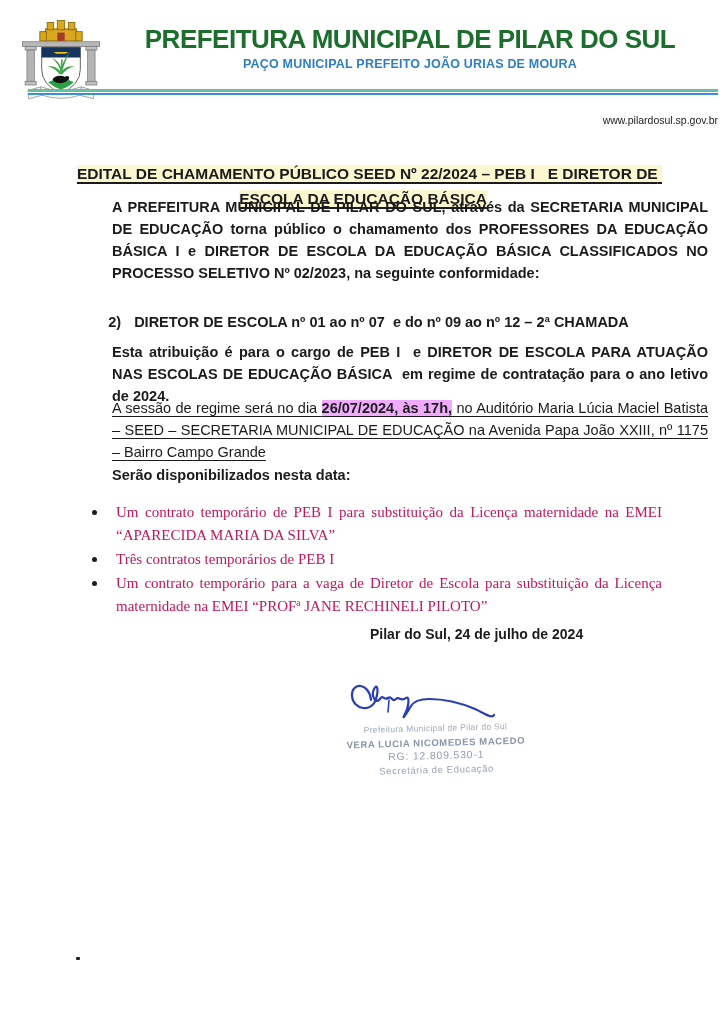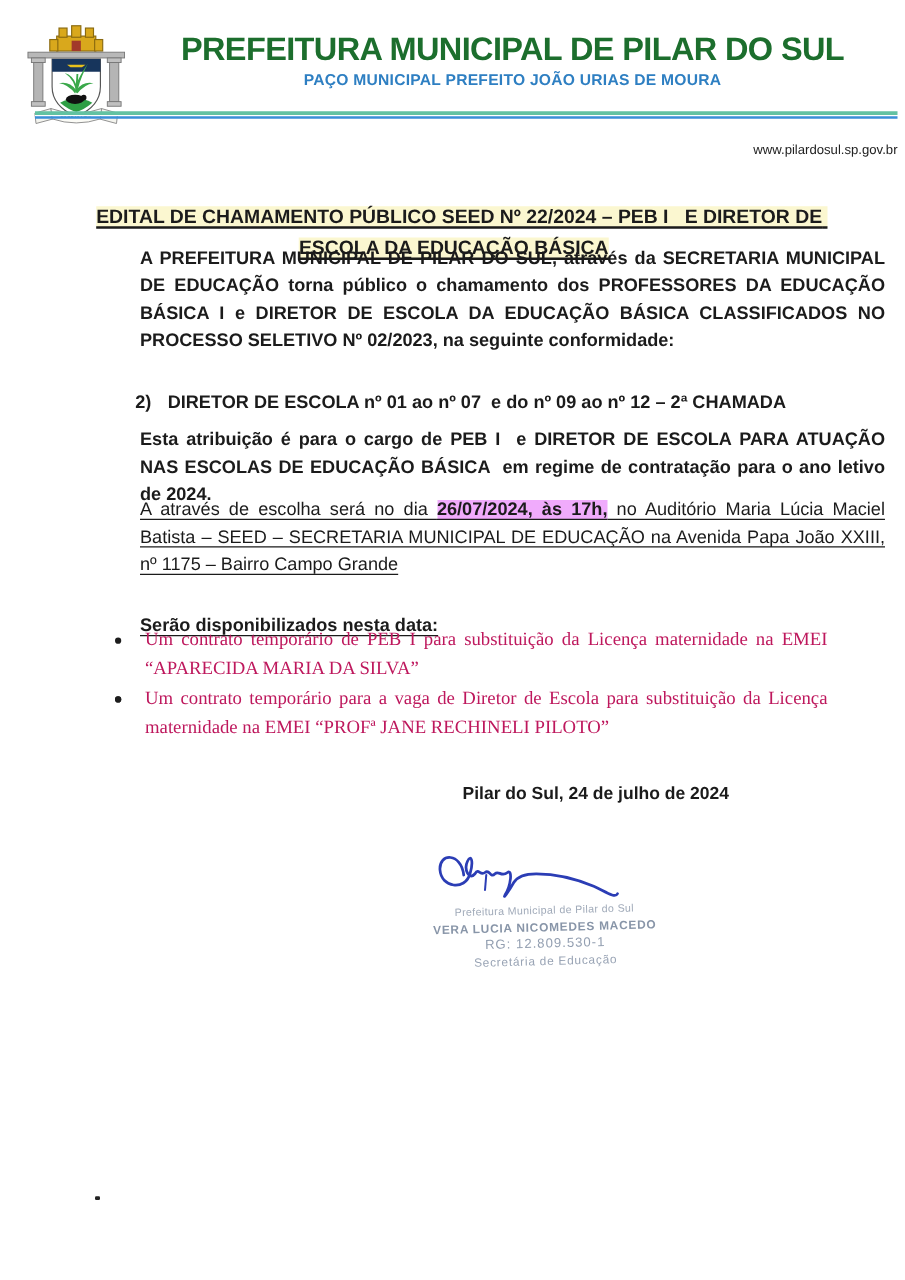--- a/index.html
+++ b/index.html
@@ -65,22 +65,22 @@
   .p-session {
     top: 397px;
     font-weight: normal;
     text-decoration: underline;
     text-underline-offset: 3px;
   }
   .p-session .hl {
     font-weight: bold; background: #f0abfc; white-space: pre-wrap;
   }
   .p-availability {
-    top: 490px; width: auto;
-    text-decoration: underline; text-underline-offset: 3px;
+    top: 464px; width: auto;
+    text-underline-offset: 3px;
   }
   .bullets {
     position: absolute; left: 90px; top: 501px; width: 572px;
     list-style: none;
     font-family: Liberation Serif, serif;
     font-size: 15px; font-weight: normal; line-height: 23px;
     color: #be185d;
   }
   .bullets li { position: relative; padding-left: 26px; text-align: justify; margin-bottom: 1px; }
   .bullets li .dot {
@@ -184,32 +184,33 @@
 
 <ol class="numbered">
   <li>
     <span class="num">2)</span><span>DIRETOR DE ESCOLA nº 01 ao nº 07  e do nº 09 ao nº 12 – 2ª CHAMADA</span>
   </li>
 </ol>
 
 <p class="para p-attribution">Esta atribuição é para o cargo de PEB I  e DIRETOR DE ESCOLA PARA ATUAÇÃO NAS ESCOLAS DE EDUCAÇÃO BÁSICA  em regime de contratação para o ano letivo de 2024.</p>
 
 <p class="para p-session">
-  <span>A através de escolha será no dia </span><span class="hl">26/07/2024, às 17h,</span><span> no Auditório Maria Lúcia Maciel Batista – SEED – SECRETARIA MUNICIPAL DE EDUCAÇÃO na Avenida Papa João XXIII, nº 1175 – Bairro Campo Grande</span>
+  <span>A sessão de regime será no dia </span><span class="hl">26/07/2024, às 17h,</span><span> no Auditório Maria Lúcia Maciel Batista – SEED – SECRETARIA MUNICIPAL DE EDUCAÇÃO na Avenida Papa João XXIII, nº 1175 – Bairro Campo Grande</span>
 </p>
 
 <p class="para p-availability">Serão disponibilizados nesta data:</p>
 
 <ul class="bullets">
   <li>
     <span class="dot"></span>
     <span>Um contrato temporário de PEB I para substituição da Licença maternidade na EMEI “APARECIDA MARIA DA SILVA”</span>
   </li>
   <li>
     <span class="dot"></span>
+    <span>Três contratos temporários de PEB I</span>
   </li>
   <li>
     <span class="dot"></span>
     <span>Um contrato temporário para a vaga de Diretor de Escola para substituição da Licença maternidade na EMEI “PROFª JANE RECHINELI PILOTO”</span>
   </li>
 </ul>
 
 <div class="dateline">Pilar do Sul, 24 de julho de 2024</div>
 
 <div class="signature-svg">

